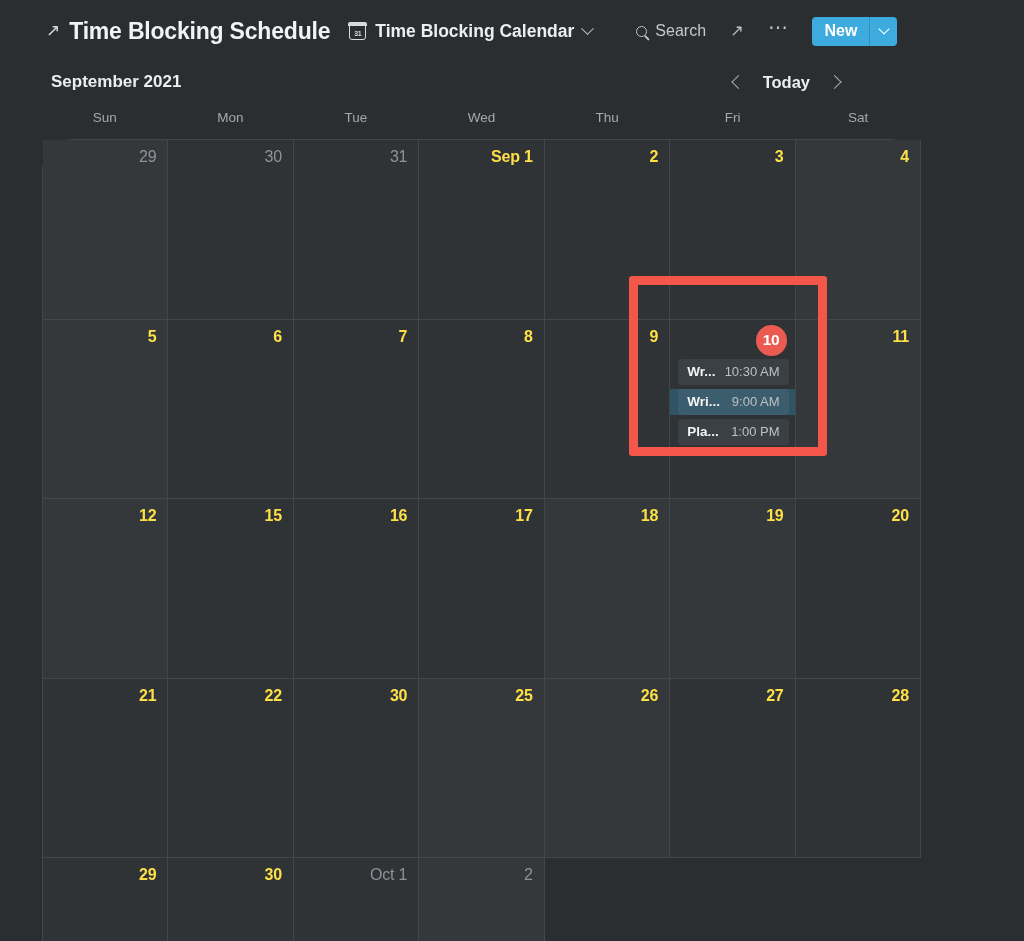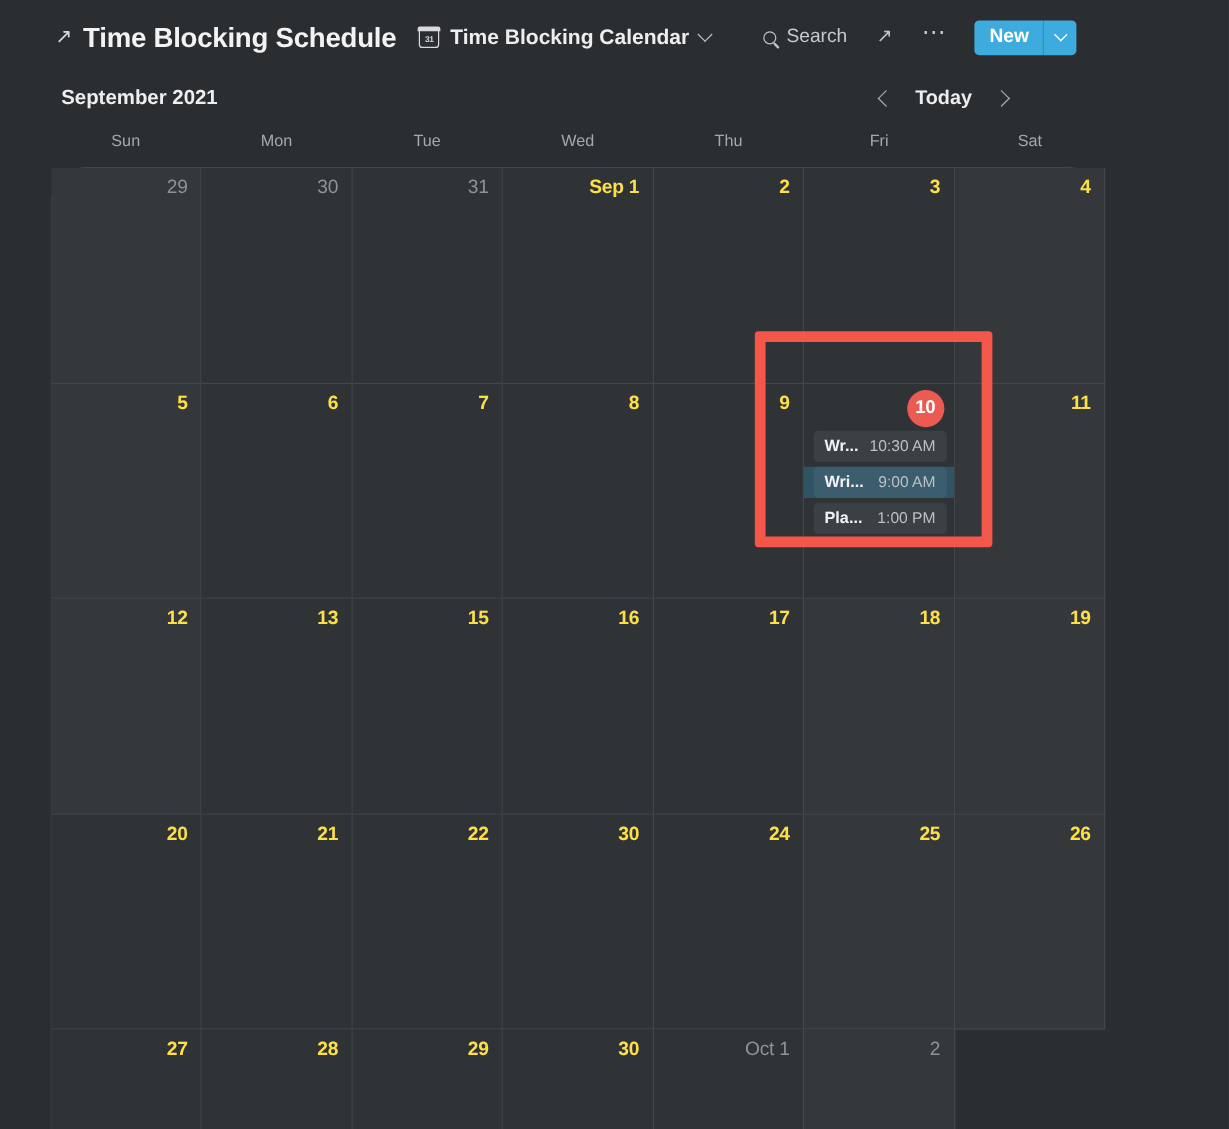--- a/index.html
+++ b/index.html
@@ -445,23 +445,20 @@
         </div>
       </div>
     </div>
     <div class="cell weekend">
       <div class="daynum">11</div>
     </div>
     <div class="cell weekend">
       <div class="daynum">12</div>
     </div>
     <div class="cell">
-      <div class="daynum">13</div>
-    </div>
-    <div class="cell">
       <div class="daynum">15</div>
     </div>
     <div class="cell">
       <div class="daynum">16</div>
     </div>
     <div class="cell">
       <div class="daynum">17</div>
     </div>
     <div class="cell weekend">
       <div class="daynum">18</div>
@@ -473,23 +470,20 @@
       <div class="daynum">20</div>
     </div>
     <div class="cell">
       <div class="daynum">21</div>
     </div>
     <div class="cell">
       <div class="daynum">22</div>
     </div>
     <div class="cell">
       <div class="daynum">30</div>
-    </div>
-    <div class="cell">
-      <div class="daynum">24</div>
     </div>
     <div class="cell weekend">
       <div class="daynum">25</div>
     </div>
     <div class="cell weekend">
       <div class="daynum">26</div>
     </div>
     <div class="cell">
       <div class="daynum">27</div>
     </div>

